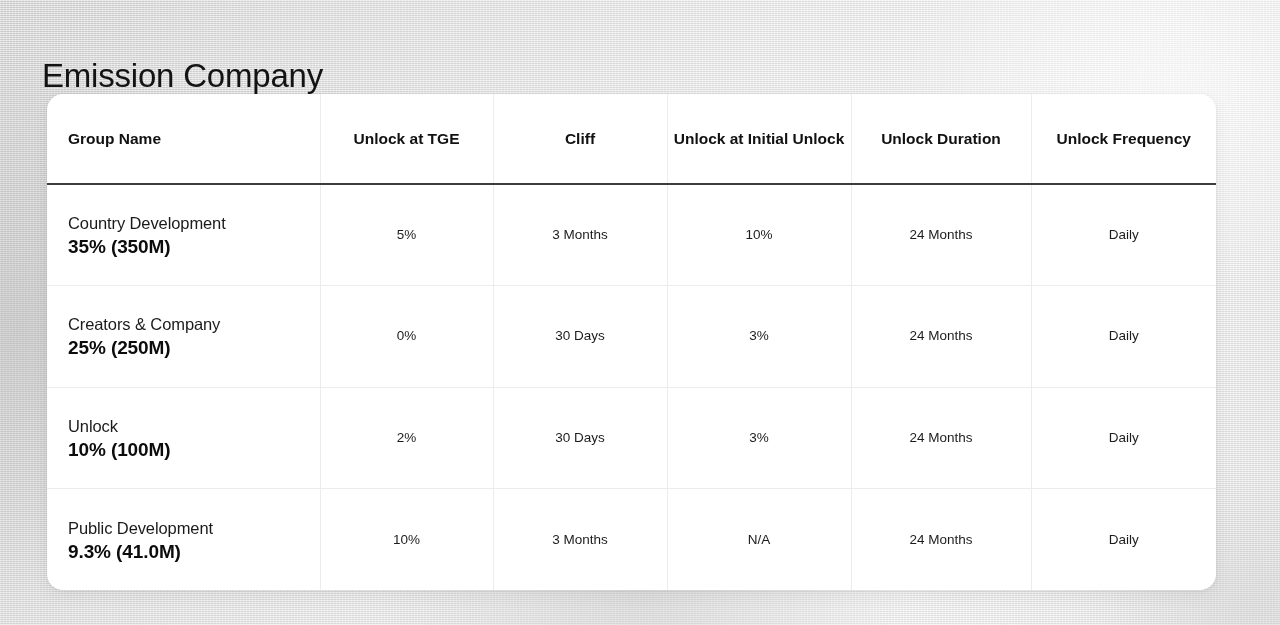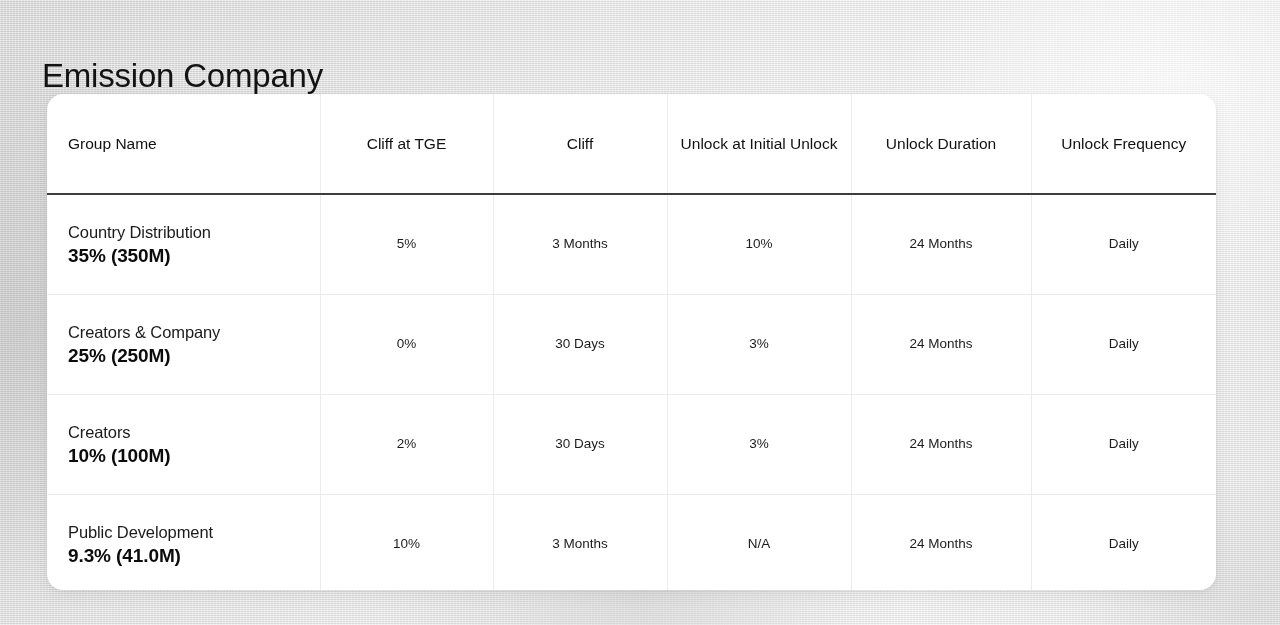--- a/index.html
+++ b/index.html
@@ -90,25 +90,25 @@
 
   
   col.c0 { width: 273px; }
   col.c1 { width: 173px; }
   col.c2 { width: 174px; }
   col.c3 { width: 184px; }
   col.c4 { width: 180px; }
   col.c5 { width: 185px; }
 
   thead th {
-    height: 100px;
+    height: 90px;
     padding: 0 4px;
     font-size: 15.5px;
     line-height: 23px;
-    font-weight: 400;
+    font-weight: 700;
     color: #111111;
     text-align: center;
     vertical-align: middle;
     border-bottom: 2.5px solid #3d3d3d;
     border-right: 1px solid #ededed;
     box-sizing: border-box;
   }
   thead th:last-child { border-right: none; }
   thead th.name-col {
     text-align: left;
@@ -164,32 +164,32 @@
           <col class="c0">
             <col class="c1">
             <col class="c2">
             <col class="c3">
             <col class="c4">
             <col class="c5">
         </colgroup>
         <thead>
           <tr>
             <th class="name-col">Group Name</th>
-            <th>Cliff at TGE</th>
+            <th>Unlock at TGE</th>
             <th>Cliff</th>
             <th>Unlock at Initial Unlock</th>
             <th>Unlock Duration</th>
             <th>Unlock Frequency</th>
           </tr>
         </thead>
         <tbody>
 
           <tr>
             <td class="name-col">
-              <div class="group-name">Country Distribution</div>
+              <div class="group-name">Country Development</div>
               <div class="group-alloc">35% (350M)</div>
             </td>
             <td>5%</td>
             <td>3 Months</td>
             <td>10%</td>
             <td>24 Months</td>
             <td>Daily</td>
           </tr>
 
           <tr>
@@ -199,21 +199,21 @@
             </td>
             <td>0%</td>
             <td>30 Days</td>
             <td>3%</td>
             <td>24 Months</td>
             <td>Daily</td>
           </tr>
 
           <tr>
             <td class="name-col">
-              <div class="group-name">Creators</div>
+              <div class="group-name">Unlock</div>
               <div class="group-alloc">10% (100M)</div>
             </td>
             <td>2%</td>
             <td>30 Days</td>
             <td>3%</td>
             <td>24 Months</td>
             <td>Daily</td>
           </tr>
 
           <tr>

